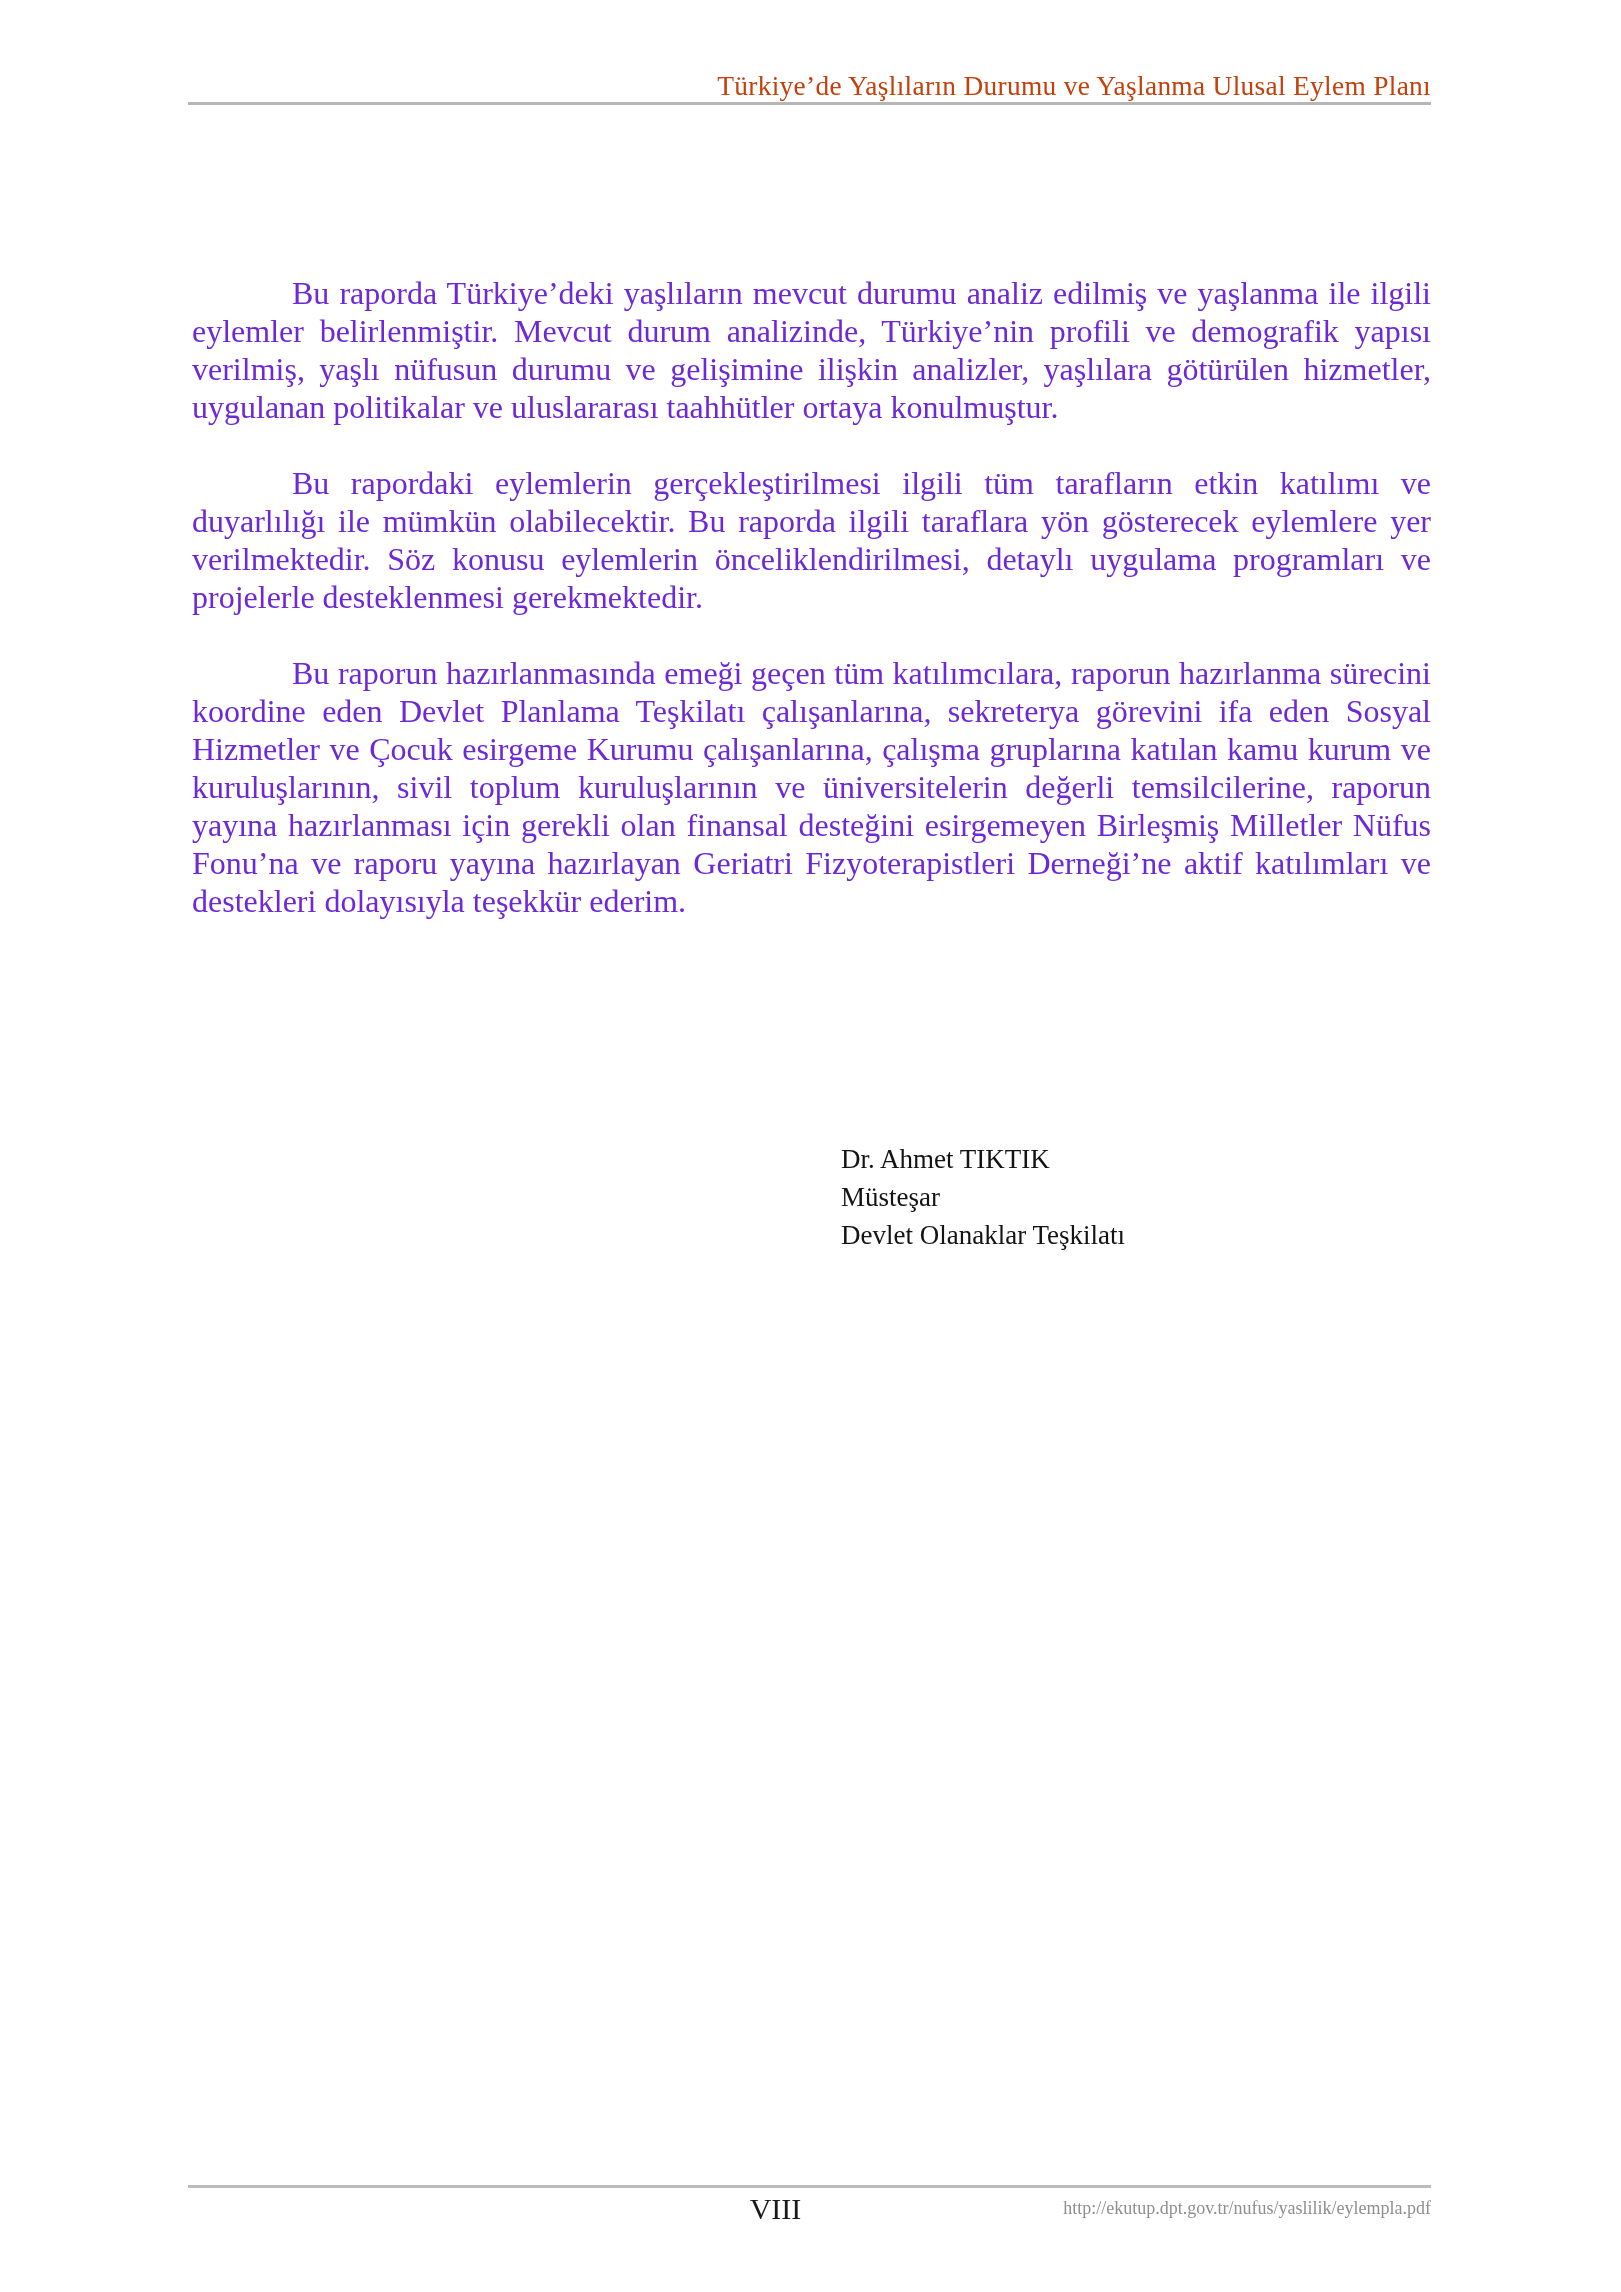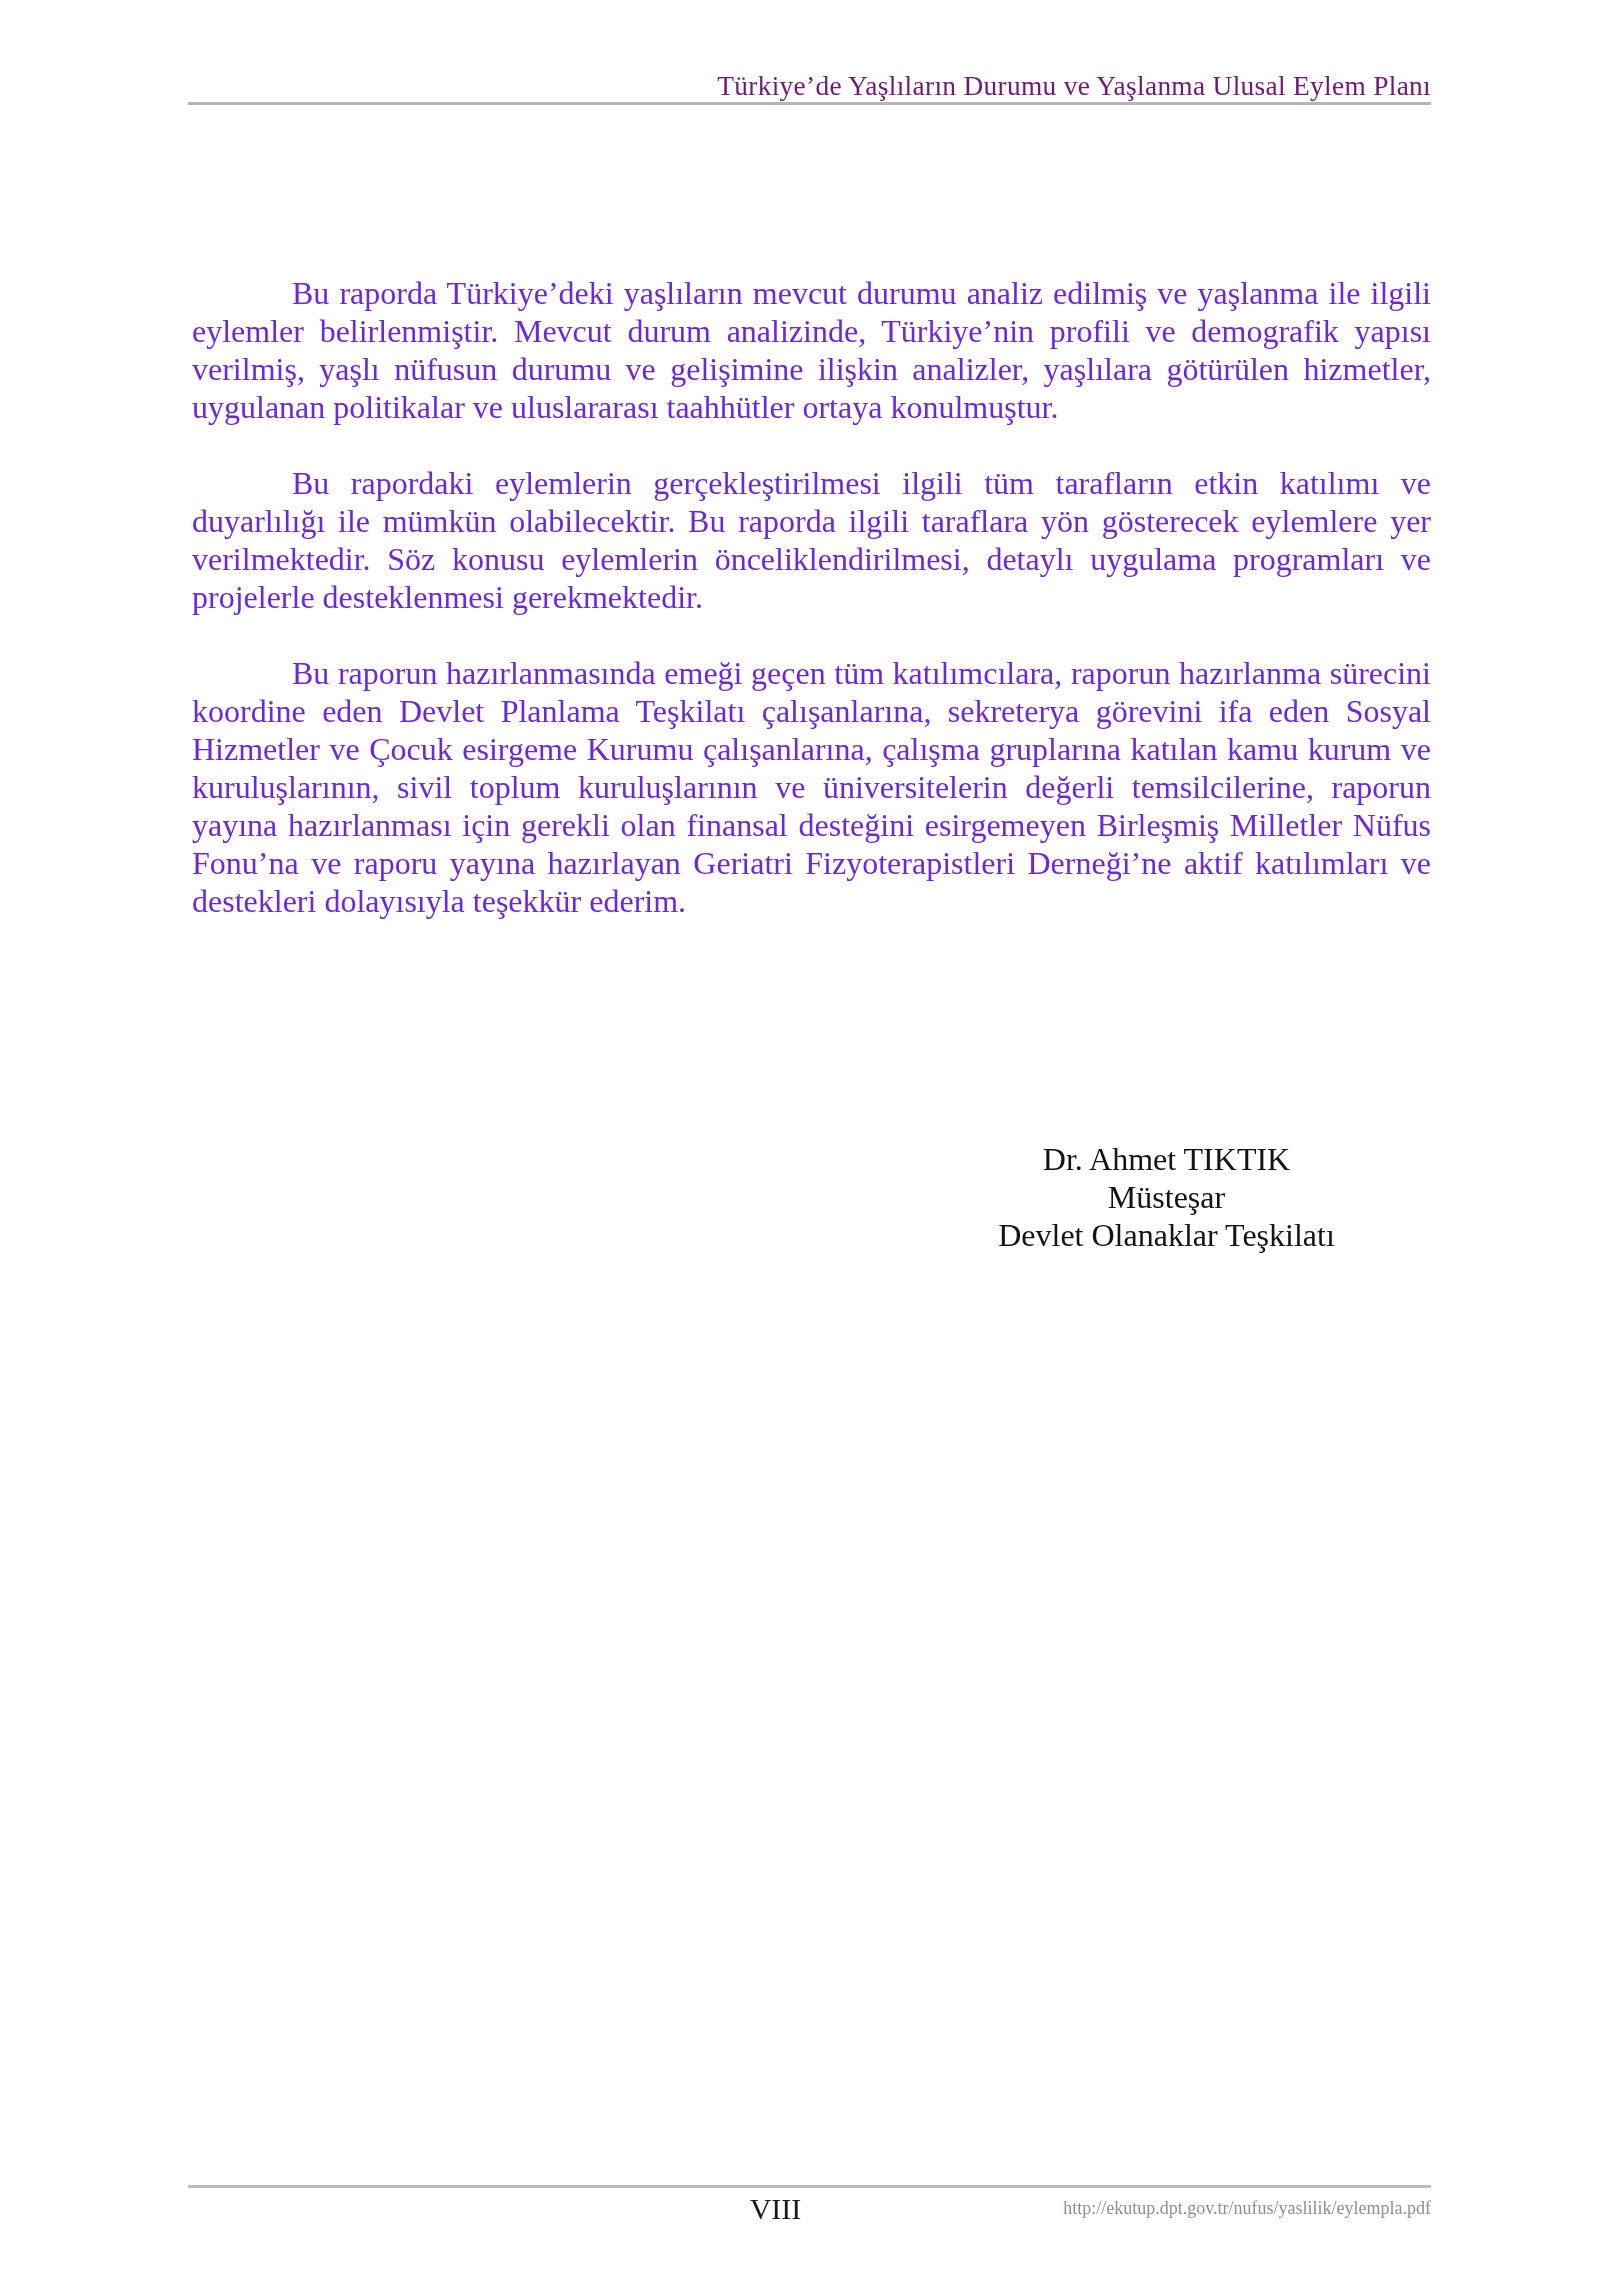--- a/index.html
+++ b/index.html
@@ -17,21 +17,21 @@
     overflow: hidden;
   }
   .header-title {
     position: absolute;
     top: 71px;
     left: 189px;
     width: 1242px;
     text-align: right;
     font-size: 27.4px;
     line-height: 31px;
-    color: #701a75;
+    color: #c2410c;
     letter-spacing: 0.3px;
   }
   .header-rule {
     position: absolute;
     top: 102px;
     left: 188px;
     width: 1243px;
     height: 2.9px;
     background: #b6b6b6;
   }
@@ -47,22 +47,21 @@
   }
   .content p {
     margin: 0 0 38px 0;
     text-indent: 100px;
   }
   .signature {
     position: absolute;
     top: 1140px;
     left: 841px;
     width: 651px;
-    text-align: center;
-    font-size: 32px;
+    font-size: 27px;
     line-height: 38px;
     color: #141414;
   }
   .footer-rule {
     position: absolute;
     top: 2185px;
     left: 188px;
     width: 1243px;
     height: 2.9px;
     background: #bcbcbc;

